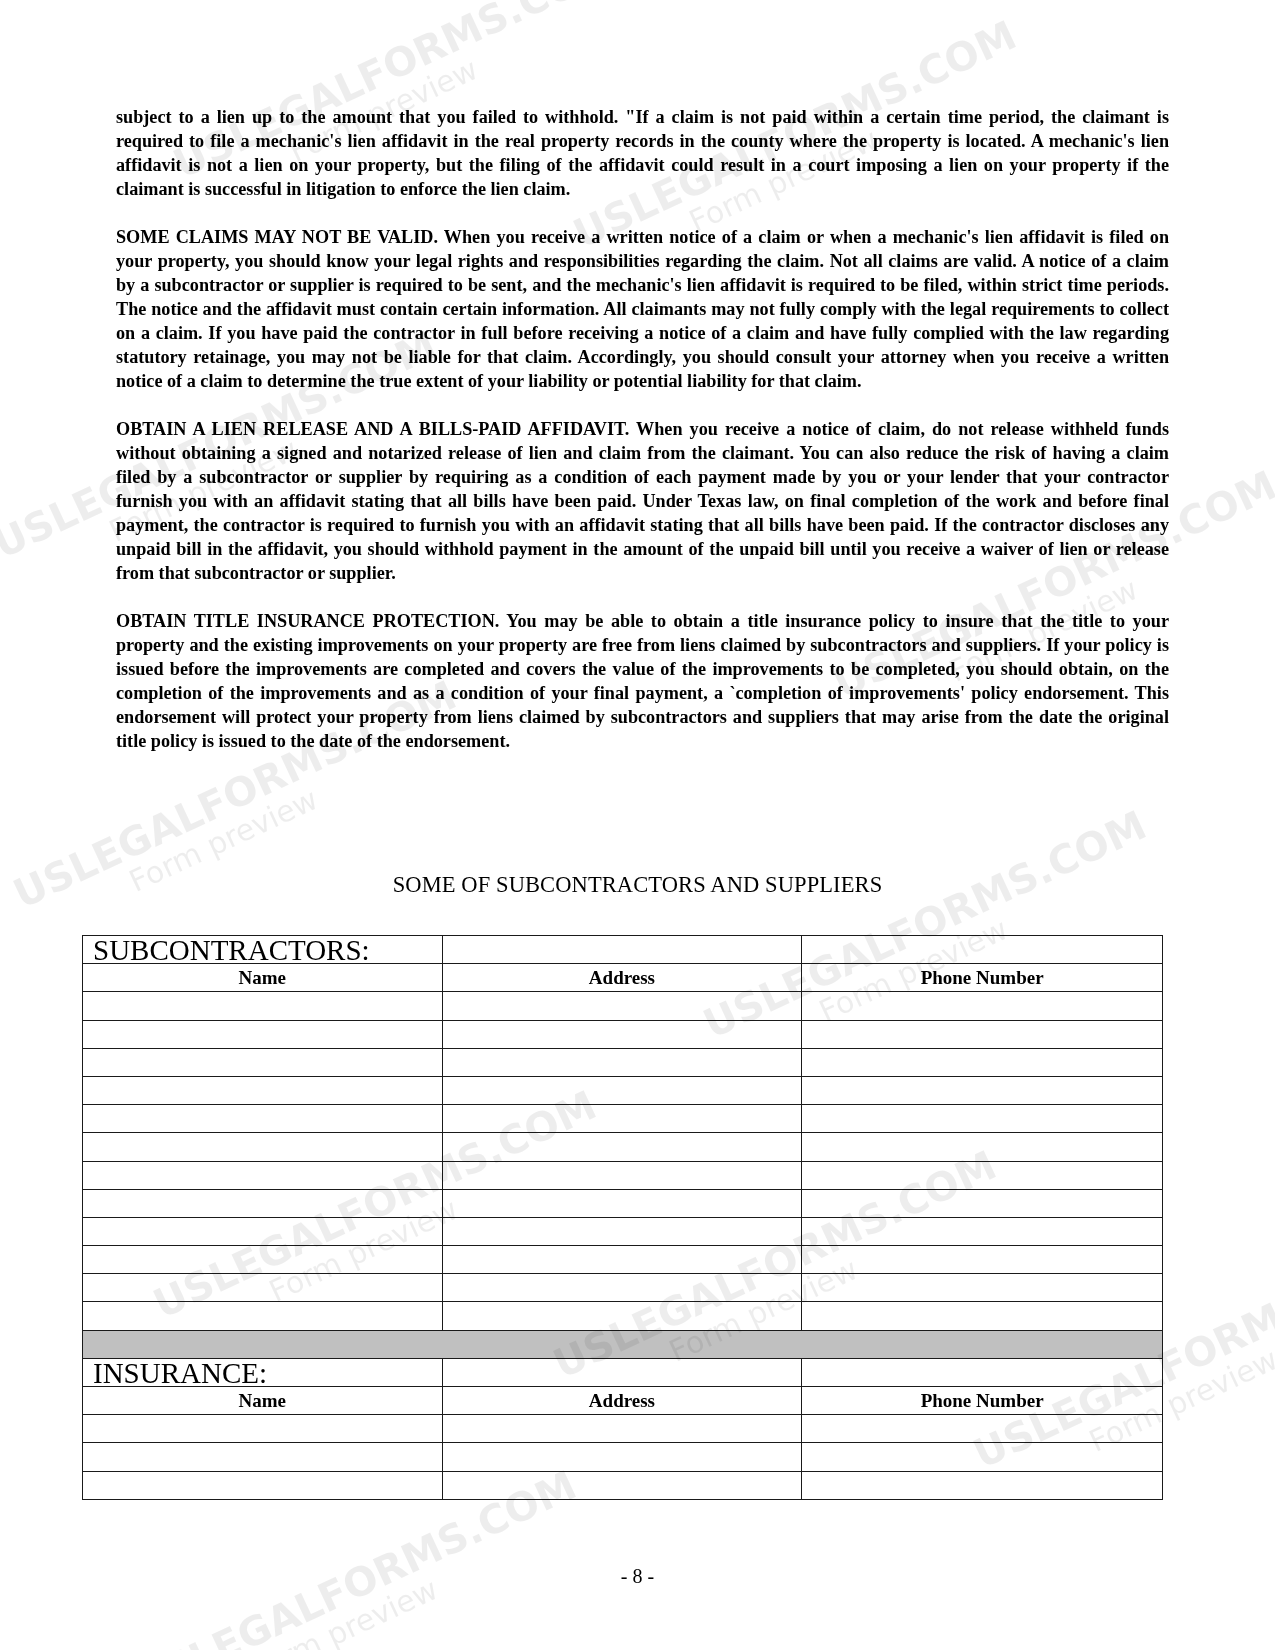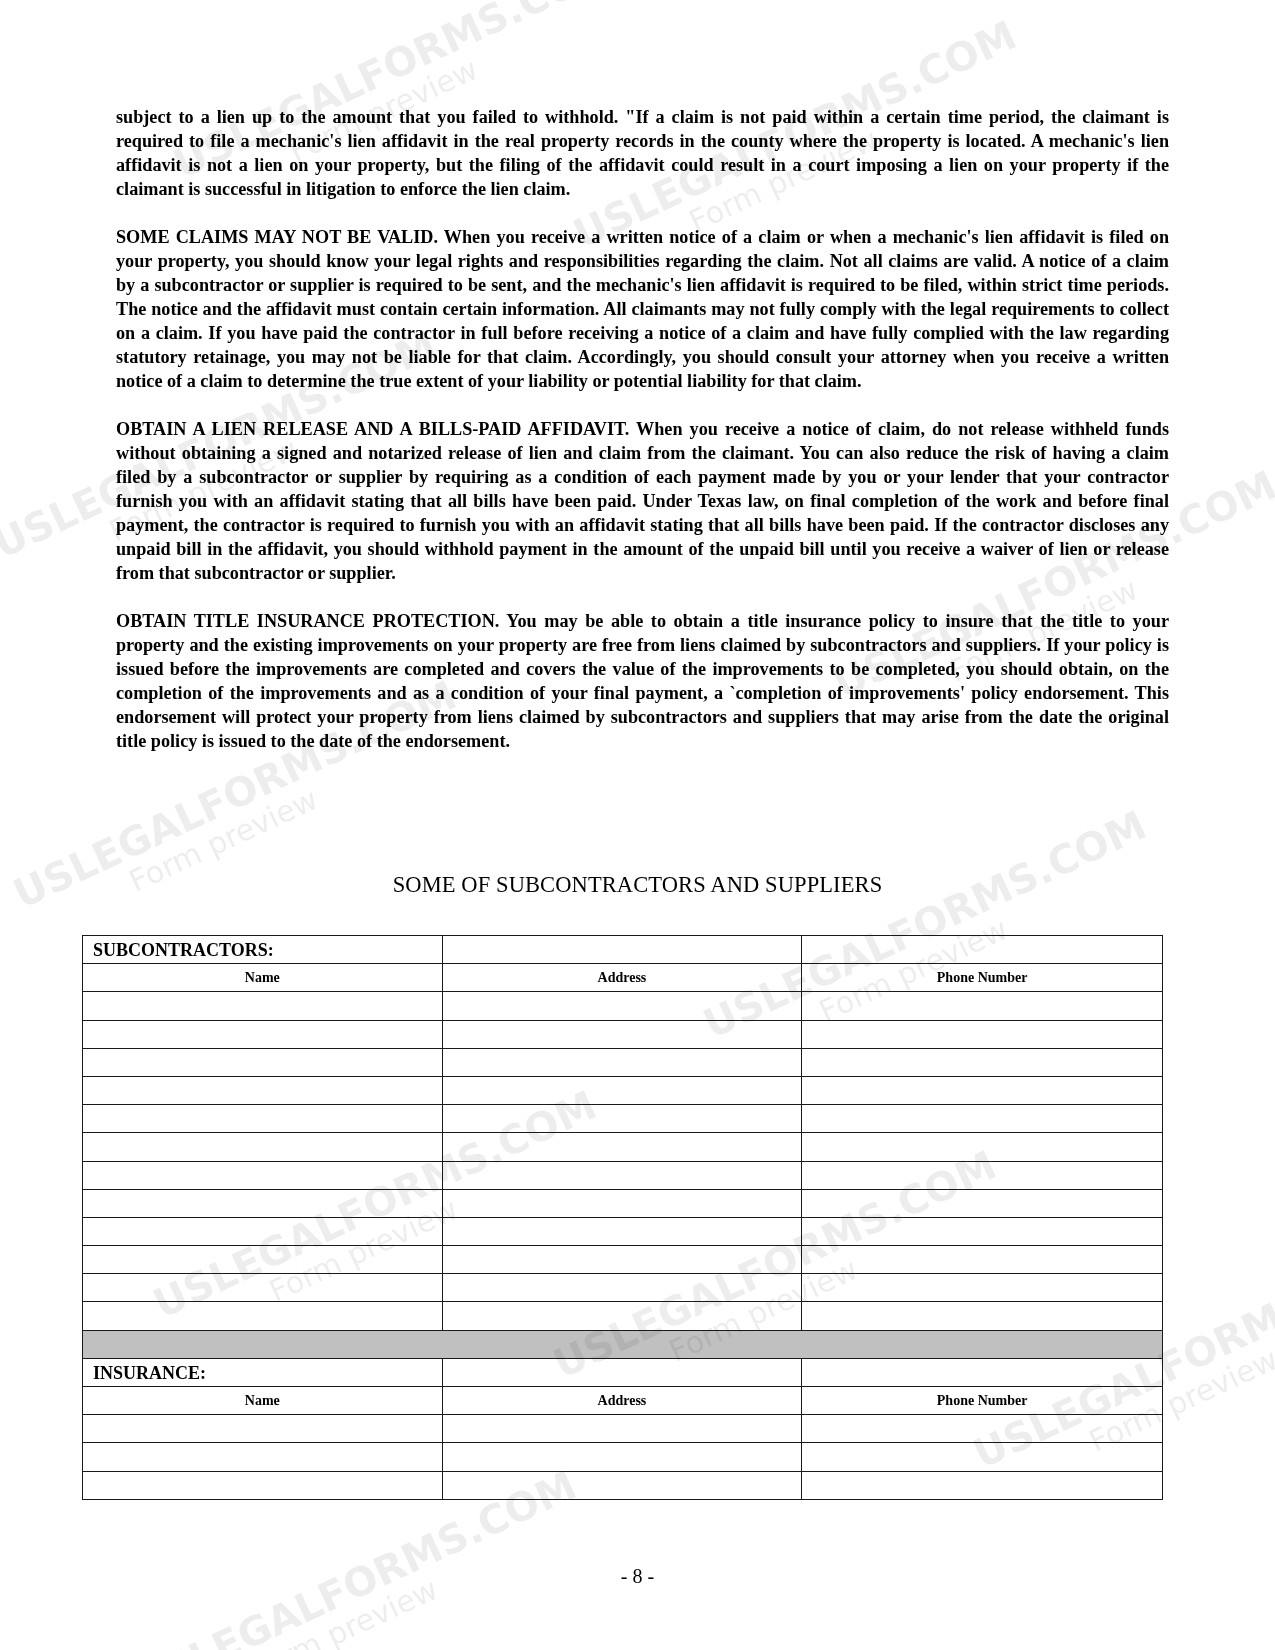--- a/index.html
+++ b/index.html
@@ -17,23 +17,23 @@
   .list-title {
     position: absolute; top: 872px; left: 0; width: 1275px; text-align: center;
     font-size: 22.5px; font-weight: normal; letter-spacing: 0.1px;
   }
   table.list {
     position: absolute; left: 82px; top: 935px; width: 1081px;
     border-collapse: collapse; table-layout: fixed;
   }
   table.list td {
     border: 1.6px solid #1a1a1a; height: 27.2px; padding: 0 10px;
-    font-size: 14px; line-height: 26px; vertical-align: bottom;
+    font-size: 19px; line-height: 26px; vertical-align: bottom;
   }
-  table.list td.sec-label { text-align: left; font-weight: bold; font-size: 18px; }
+  table.list td.sec-label { text-align: left; font-weight: normal; font-size: 29px; }
   table.list td.col-head { text-align: center; font-weight: bold; }
   table.list tr.divider td { background: #c0c0c0; height: 27.2px; }
   .page-number {
     position: absolute; top: 1565px; left: 0; width: 1275px; text-align: center;
     font-size: 20px;
   }
   .watermark {
     position: absolute; color: rgba(0,0,0,0.07); font-family: "DejaVu Sans", sans-serif;
     font-weight: bold; font-size: 40px; transform: rotate(-25deg); white-space: nowrap;
     pointer-events: none;

